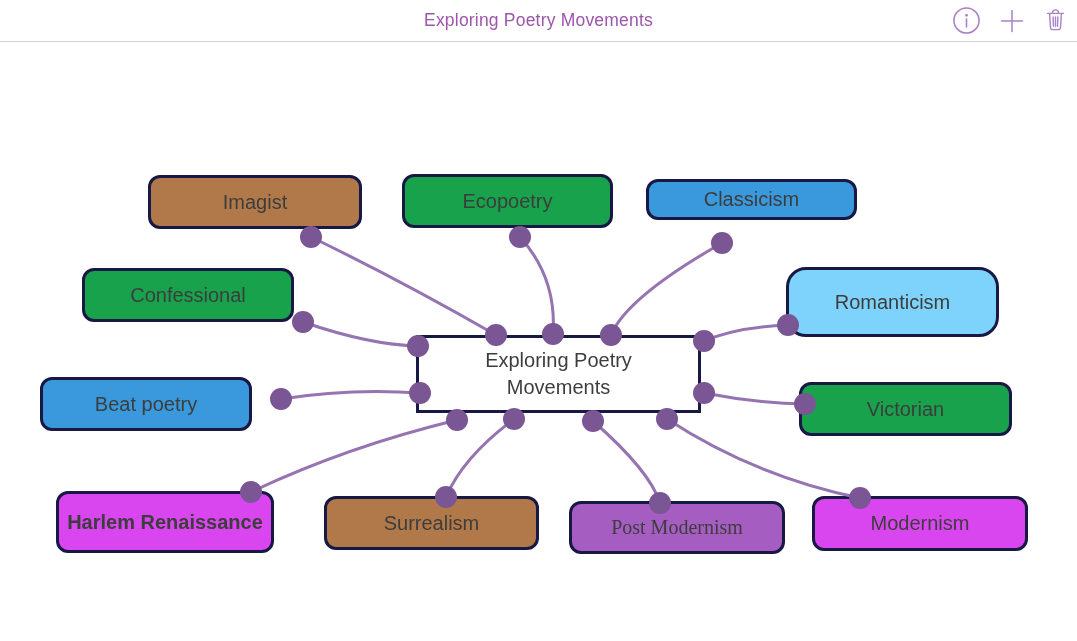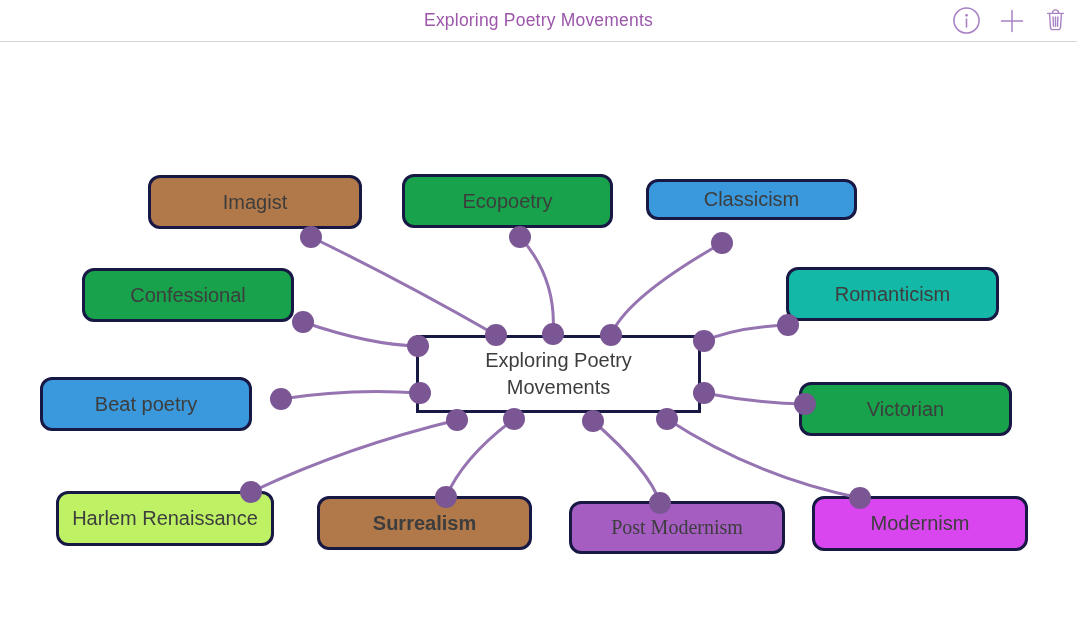--- a/index.html
+++ b/index.html
@@ -95,33 +95,33 @@
         </div>
         <div class="node" style="left: 402px; top: 174px; width: 211px; height: 54px; background: rgb(23, 162, 75);">
           <span class="node-label">Ecopoetry</span>
         </div>
         <div class="node" style="left: 646px; top: 179px; width: 211px; height: 41px; background: rgb(58, 153, 220);">
           <span class="node-label">Classicism</span>
         </div>
         <div class="node" style="left: 82px; top: 268px; width: 212px; height: 54px; background: rgb(23, 162, 75);">
           <span class="node-label">Confessional</span>
         </div>
-        <div class="node" style="left: 786px; top: 267px; width: 213px; height: 54px; background: #14b8a6;">
+        <div class="node" style="left: 786px; top: 267px; width: 213px; height: 70px; background: #7dd3fc; border-radius: 20px;">
           <span class="node-label">Romanticism</span>
         </div>
         <div class="node" style="left: 40px; top: 377px; width: 212px; height: 54px; background: rgb(58, 153, 220);">
           <span class="node-label">Beat poetry</span>
         </div>
         <div class="node" style="left: 799px; top: 382px; width: 213px; height: 54px; background: rgb(23, 162, 75);">
           <span class="node-label">Victorian</span>
         </div>
-        <div class="node" style="left: 56px; top: 491px; width: 218px; height: 55px; background: #bef264;">
+        <div class="node" style="left: 56px; top: 491px; width: 218px; height: 62px; background: #d946ef; font-weight: bold;">
           <span class="node-label">Harlem Renaissance</span>
         </div>
-        <div class="node" style="left: 317px; top: 496px; width: 215px; height: 54px; background: rgb(177, 121, 74); font-weight: bold;">
+        <div class="node" style="left: 324px; top: 496px; width: 215px; height: 54px; background: rgb(177, 121, 74);">
           <span class="node-label">Surrealism</span>
         </div>
         <div class="node" style="left: 569px; top: 501px; width: 216px; height: 53px; background: rgb(165, 93, 194); font-family: Liberation Serif, serif;">
           <span class="node-label">Post Modernism</span>
         </div>
         <div class="node" style="left: 812px; top: 496px; width: 216px; height: 55px; background: #d946ef;">
           <span class="node-label">Modernism</span>
         </div>
       </div>
     <svg id="connections-svg" viewBox="0 0 1077 641">

